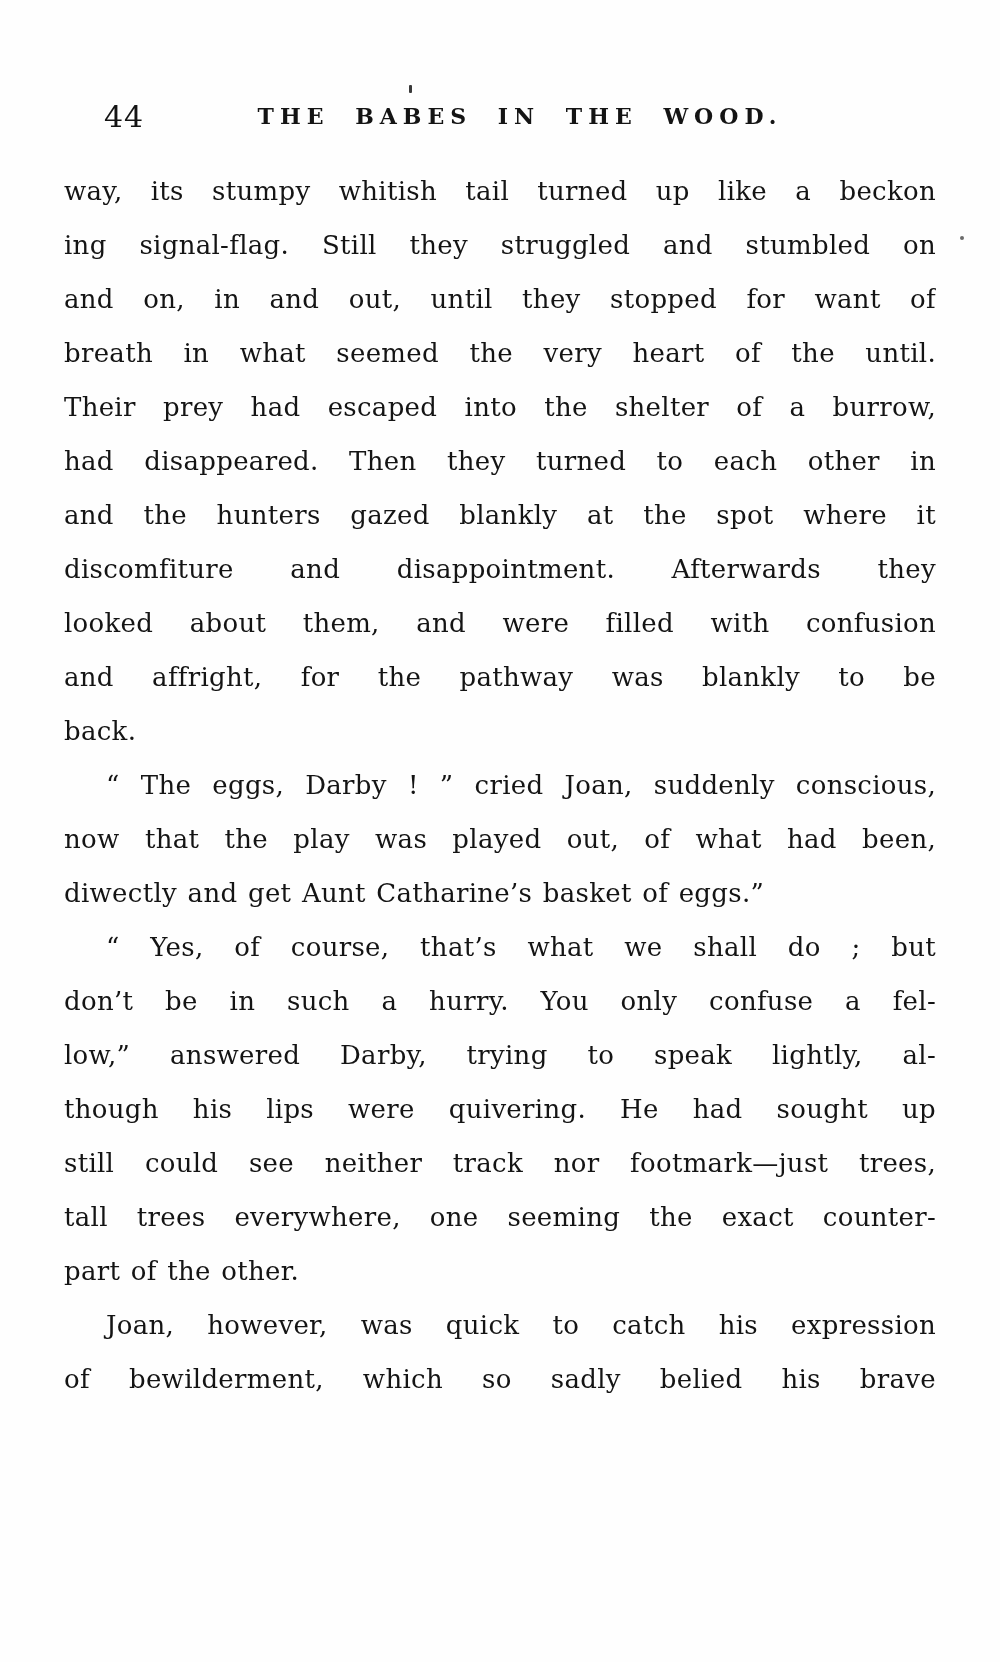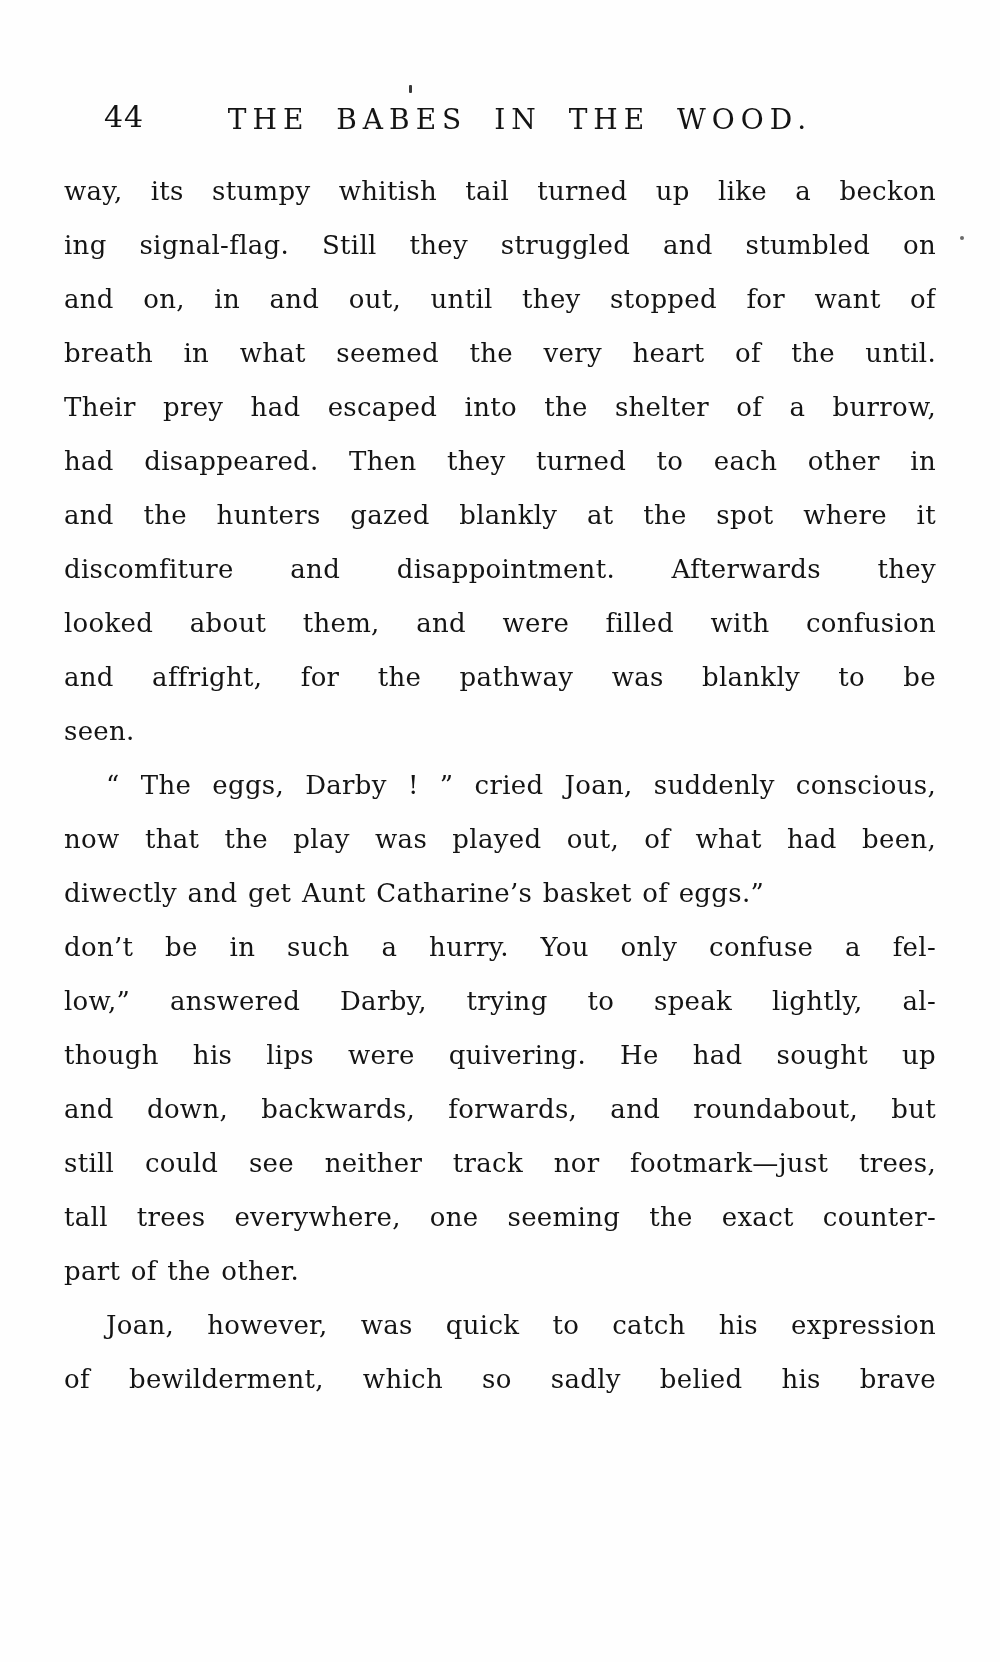--- a/index.html
+++ b/index.html
@@ -28,25 +28,26 @@
   .page-number {
     position: absolute;
     left: 0;
     top: 1px;
     font-size: 30px;
     letter-spacing: 1px;
   }
   .running-title {
     display: block;
     text-align: center;
-    font-size: 28px;
+    font-size: 22px;
     letter-spacing: 6px;
     word-spacing: 12px;
     padding-top: 5px;
     white-space: nowrap;
+    font-weight: bold;
   }
   
   .page-body {
     position: absolute;
     top: 164px;
     left: 64px;
     width: 872px;
   }
   .text-line {
     font-size: 26px;
@@ -105,28 +106,28 @@
     <div class="text-line">way, its stumpy whitish tail turned up like a beckon</div>
     <div class="text-line">ing signal-flag. Still they struggled and stumbled on</div>
     <div class="text-line">and on, in and out, until they stopped for want of</div>
     <div class="text-line">breath in what seemed the very heart of the until.</div>
     <div class="text-line">Their prey had escaped into the shelter of a burrow,</div>
     <div class="text-line">had disappeared. Then they turned to each other in</div>
     <div class="text-line">and the hunters gazed blankly at the spot where it</div>
     <div class="text-line">discomfiture and disappointment. Afterwards they</div>
     <div class="text-line">looked about them, and were filled with confusion</div>
     <div class="text-line">and affright, for the pathway was blankly to be</div>
-    <div class="text-line short">seen.</div>
+    <div class="text-line short">back.</div>
     <div class="text-line indent">“ The eggs, Darby ! ” cried Joan, suddenly conscious,</div>
     <div class="text-line">now that the play was played out, of what had been,</div>
     <div class="text-line short">diwectly and get Aunt Catharine’s basket of eggs.”</div>
+    <div class="text-line indent">“ Yes, of course, that’s what we shall do ; but</div>
     <div class="text-line">don’t be in such a hurry. You only confuse a fel-</div>
     <div class="text-line">low,” answered Darby, trying to speak lightly, al-</div>
     <div class="text-line">though his lips were quivering. He had sought up</div>
-    <div class="text-line">and down, backwards, forwards, and roundabout, but</div>
     <div class="text-line">still could see neither track nor footmark—just trees,</div>
     <div class="text-line">tall trees everywhere, one seeming the exact counter-</div>
     <div class="text-line short">part of the other.</div>
     <div class="text-line indent">Joan, however, was quick to catch his expression</div>
     <div class="text-line">of bewilderment, which so sadly belied his brave</div>
   </div>
 
 </div>
 
 </body></html>

